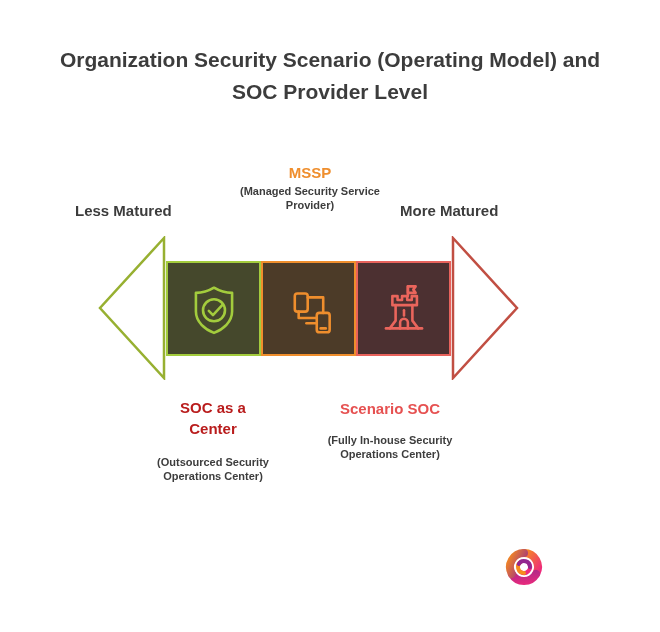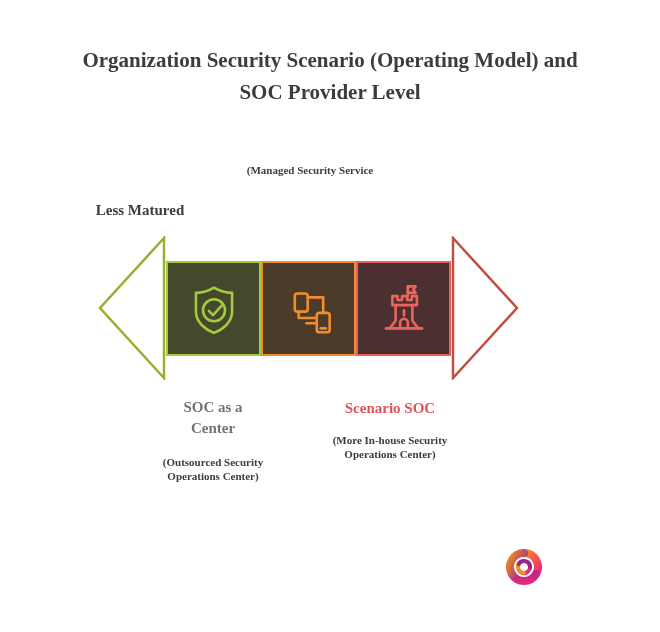--- a/index.html
+++ b/index.html
@@ -1,71 +1,74 @@
 <!DOCTYPE html>
 <html><head>
 <meta charset="utf-8">
 <style>
   html,body{margin:0;padding:0;background:#ffffff;}
   .page{position:relative;width:608px;height:632px;background:#ffffff;overflow:hidden;
-        font-family:Liberation Serif, serif;color:#3c3c3c;}
+        font-family:Liberation Sans, sans-serif;color:#3c3c3c;}
   .abs{position:absolute;}
 
   .title{top:44px;left:0;width:660px;text-align:center;
          font-size:21px;font-weight:700;line-height:32px;color:#3c3c3c;}
 
   .model-label{font-weight:700;font-size:15px;line-height:21px;text-align:center;}
   .desc{font-size:11px;font-weight:700;line-height:14px;text-align:center;color:#3d3d3d;}
 
   .mssp-block{top:162px;left:210px;width:200px;text-align:center;}
   .mssp-label{color:#ef8e2d;}
   .mssp-desc{margin-top:1px;}
 
-  .axis-label{top:202px;font-size:15px;font-weight:700;text-align:center;color:#3c3c3c;}
+  .axis-label{top:202px;font-size:15px;font-weight:700;color:#3c3c3c;}
   .axis-left{left:75px;width:130px;}
   .axis-right{left:400px;width:135px;}
 
   .square{top:261px;width:95px;height:95px;box-sizing:border-box;
           display:flex;align-items:center;justify-content:center;}
   .sq-green {left:166px;background:#45482c;border:2px solid #a3cc3d;}
   .sq-orange{left:261px;background:#4c3b28;border:2px solid #ef8e2d;}
   .sq-red   {left:356px;background:#4c3031;border:2px solid #e8625c;}
 
   .arrowhead{top:236px;width:68px;height:144px;}
   .arrow-left{left:98px;}
   .arrow-right{left:451px;}
 
   .socaas-block{top:397px;left:138px;width:150px;text-align:center;}
-  .socaas-label{color:#737373;}
+  .socaas-label{color:#b91c1c;}
   .socaas-desc{margin-top:16px;text-align:center;}
 
   .dedicated-block{top:398px;left:305px;width:170px;text-align:center;}
   .dedicated-label{color:#e65151;}
   .dedicated-desc{margin-top:14px;}
 
   .logo{top:545px;left:502px;width:44px;height:44px;}
   svg{display:block;}
 </style>
 </head>
 <body>
 
 <div class="page">
 
   <div class="abs title">
     <div>Organization Security Scenario (Operating Model) and</div>
     <div>SOC Provider Level</div>
   </div>
 
   <div class="abs mssp-block">
+    <div class="model-label mssp-label">MSSP</div>
     <div class="desc mssp-desc">
       <div>(Managed Security Service</div>
+      <div>Provider)</div>
     </div>
   </div>
 
   <div class="abs axis-label axis-left">Less Matured</div>
+  <div class="abs axis-label axis-right">More Matured</div>
 
   <div class="abs arrowhead arrow-left">
     <svg width="68" height="144" viewBox="0 0 68 144">
       <polygon points="66,2 2,72 66,142" fill="none" stroke="#97b031" stroke-width="2.5" stroke-linejoin="miter"></polygon>
     </svg>
   </div>
 
   <div class="abs square sq-green">
     <span>
       <svg width="62" height="62" viewBox="0 0 48 48" fill="none" stroke="#a3cc3d" stroke-width="2" stroke-linecap="round" stroke-linejoin="round">
@@ -117,21 +120,21 @@
     </div>
     <div class="desc socaas-desc">
       <div>(Outsourced Security</div>
       <div>Operations Center)</div>
     </div>
   </div>
 
   <div class="abs dedicated-block">
     <div class="model-label dedicated-label">Scenario SOC</div>
     <div class="desc dedicated-desc">
-      <div>(More In-house Security</div>
+      <div>(Fully In-house Security</div>
       <div>Operations Center)</div>
     </div>
   </div>
 
   <div class="abs logo">
     <svg width="44" height="44" viewBox="0 0 44 44">
       <defs>
         <linearGradient id="g1" x1="0" y1="0" x2="1" y2="1">
           <stop offset="0" stop-color="#f68b1f"></stop>
             <stop offset="1" stop-color="#ee2a7b"></stop>

